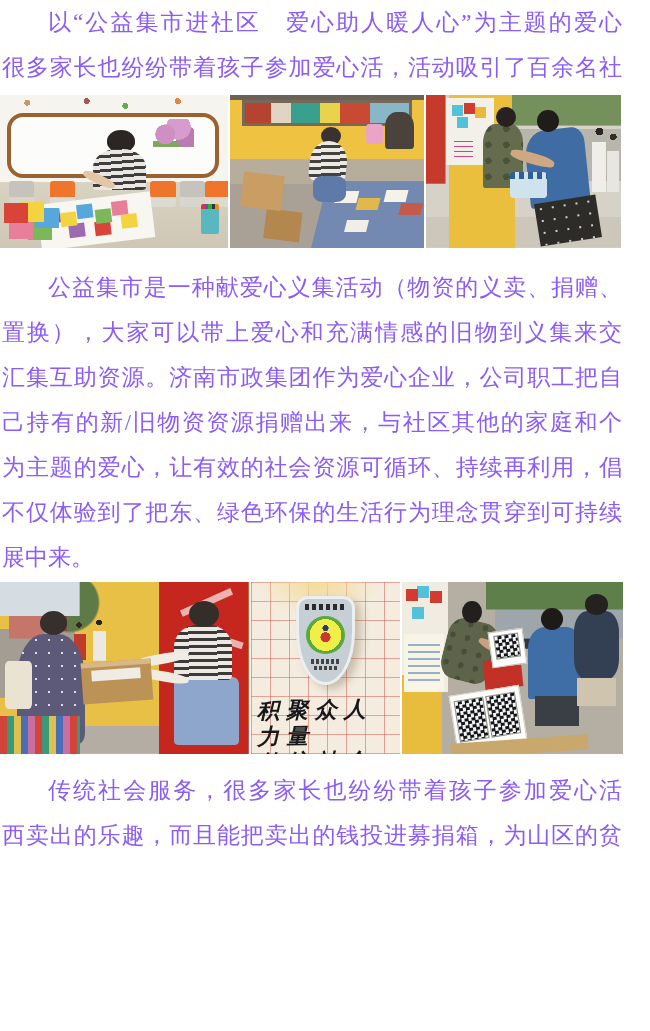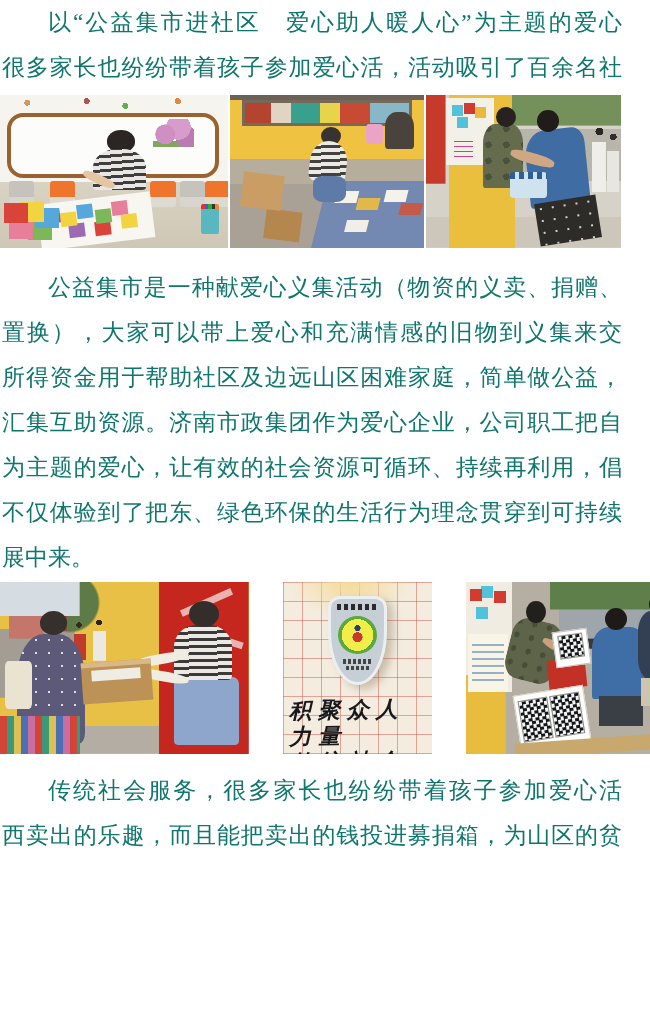--- a/index.html
+++ b/index.html
@@ -4,31 +4,31 @@
 <style>
   html,body{margin:0;padding:0;}
   body{
     width:650px;height:1031px;overflow:hidden;background:#ffffff;
     font-family:"Liberation Serif","DejaVu Serif",serif;
   }
   .doc{position:relative;width:650px;height:1031px;background:#fff;}
   
   .para{width:620px;margin-left:2px;}
   .line{
-    font-size:23px;line-height:45px;height:45px;color:#0f766e;
+    font-size:23px;line-height:45px;height:45px;color:#8b5cf6;
     text-align:justify;text-align-last:justify;overflow:hidden;
   }
   .line.first{text-indent:46px;}
   .line.plain{text-align-last:left;}
   #p2{margin-top:17px;}
   #p3{margin-top:14px;}
   
   .photo-row{display:flex;width:623px;}
   #row1{margin-top:5px;height:153px;}
-  #row2{margin-top:2px;height:172px;gap:32px;}
+  #row2{margin-top:2px;height:172px;}
   .photo{position:relative;height:100%;overflow:hidden;flex:none;}
   .photo+.photo{margin-left:2px;}
   .photo i{position:absolute;display:block;}
   #row1 .photo:nth-child(1){width:228px;}
   #row1 .photo:nth-child(2){width:194px;}
   #row1 .photo:nth-child(3){width:195px;}
   #row2 .photo:nth-child(1){width:249px;}
   #row2 .photo:nth-child(2){width:149px;}
   #row2 .photo:nth-child(3){width:221px;}
 
@@ -222,22 +222,22 @@
       <i class="m2a"></i>
       <i class="mat"></i>
       <i class="water"></i>
       <i class="kids"></i>
     </div>
   </div>
 
   <div class="para" id="p2">
       <div class="line first">公益集市是一种献爱心义集活动（物资的义卖、捐赠、</div>
       <div class="line">置换），大家可以带上爱心和充满情感的旧物到义集来交换，</div>
-      <div class="line">所得资金用于帮助社区及边远山区困难家庭，简单做公益，</div>
       <div class="line">汇集互助资源。济南市政集团作为爱心企业，公司职工把自</div>
+      <div class="line">己持有的新/旧物资资源捐赠出来，与社区其他的家庭和个</div>
       <div class="line">为主题的爱心，让有效的社会资源可循环、持续再利用，倡导</div>
       <div class="line">不仅体验到了把东、绿色环保的生活行为理念贯穿到可持续发</div>
       <div class="line plain">展中来。</div>
     </div>
 
   <div class="photo-row" id="row2">
     <div class="photo pD">
       <i class="streak"></i>
       <i class="streak s2"></i>
       <i class="ppl"></i>

